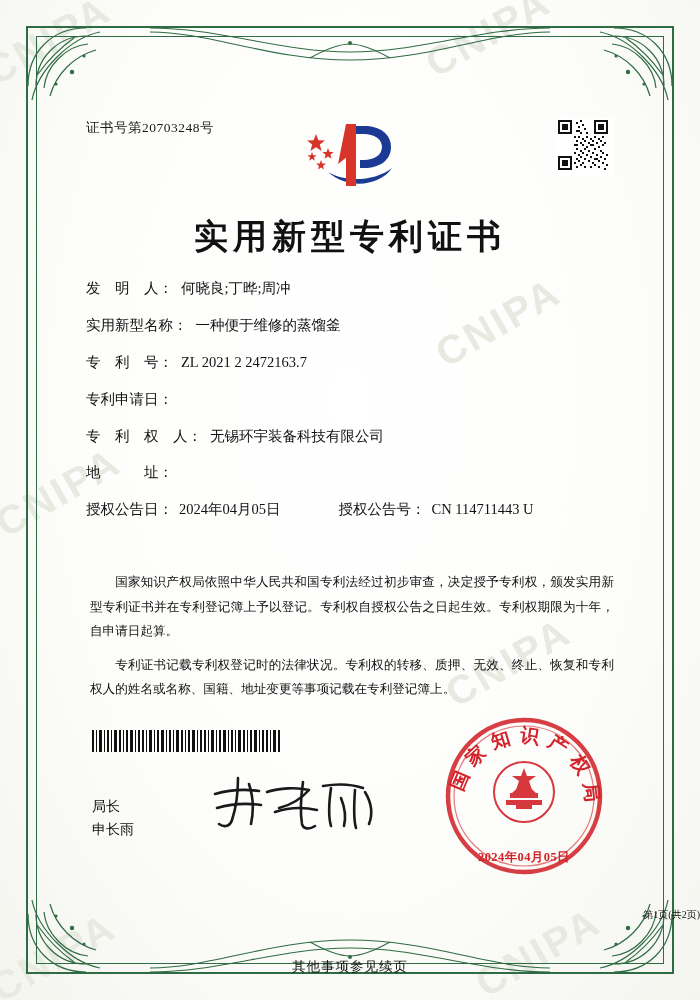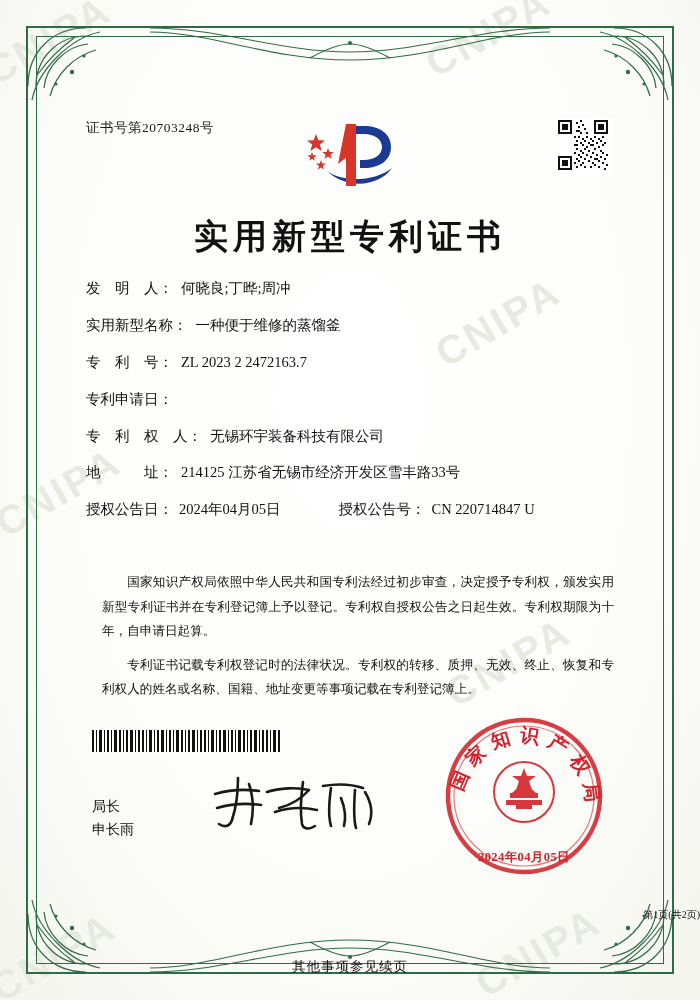--- a/index.html
+++ b/index.html
@@ -146,21 +146,21 @@
   .paras {
     position: absolute;
     left: 86px;
     right: 86px;
     top: 570px;
     font-size: 12.6px;
     line-height: 1.95;
     color: #111;
     text-align: justify;
   }
-  .paras p { margin: 0 0 9px 16px; text-indent: 2em; }
+  .paras p { margin: 0 0 9px 4px; text-indent: 2em; }
 
   .barcode {
     position: absolute;
     left: 92px;
     top: 730px;
     width: 190px;
     height: 22px;
   }
 
   .sig-label {
@@ -439,39 +439,38 @@
       <div class="frow">
         <span class="flabel">发　明　人：</span>
         <span class="fvalue">何晓良;丁晔;周冲</span>
       </div>
       <div class="frow">
         <span class="flabel">实用新型名称：</span>
         <span class="fvalue">一种便于维修的蒸馏釜</span>
       </div>
       <div class="frow">
         <span class="flabel">专　利　号：</span>
-        <span class="fvalue">ZL 2023 2 2472163.7</span>
+        <span class="fvalue">ZL 2021 2 2472163.7</span>
       </div>
       <div class="frow">
         <span class="flabel">专利申请日：</span>
       </div>
       <div class="frow">
         <span class="flabel">专　利　权　人：</span>
         <span class="fvalue">无锡环宇装备科技有限公司</span>
       </div>
       <div class="frow">
         <span class="flabel">地　　　址：</span>
-        <span class="fvalue">214125 江苏省无锡市经济开发区雪丰路33号</span>
       </div>
       <div class="frow split">
         <span class="flabel">授权公告日：</span>
         <span class="fvalue">2024年04月05日</span>
         <span class="spacer"></span>
         <span class="flabel">授权公告号：</span>
-        <span class="fvalue">CN 220714847 U</span>
+        <span class="fvalue">CN 114711443 U</span>
       </div>
     </div>
 
     <div class="paras">
       <p>国家知识产权局依照中华人民共和国专利法经过初步审查，决定授予专利权，颁发实用新型专利证书并在专利登记簿上予以登记。专利权自授权公告之日起生效。专利权期限为十年，自申请日起算。</p>
       <p>专利证书记载专利权登记时的法律状况。专利权的转移、质押、无效、终止、恢复和专利权人的姓名或名称、国籍、地址变更等事项记载在专利登记簿上。</p>
     </div>
 
     <div class="barcode">
       <svg width="190" height="22" viewBox="0 0 190 22" shape-rendering="crispEdges">

